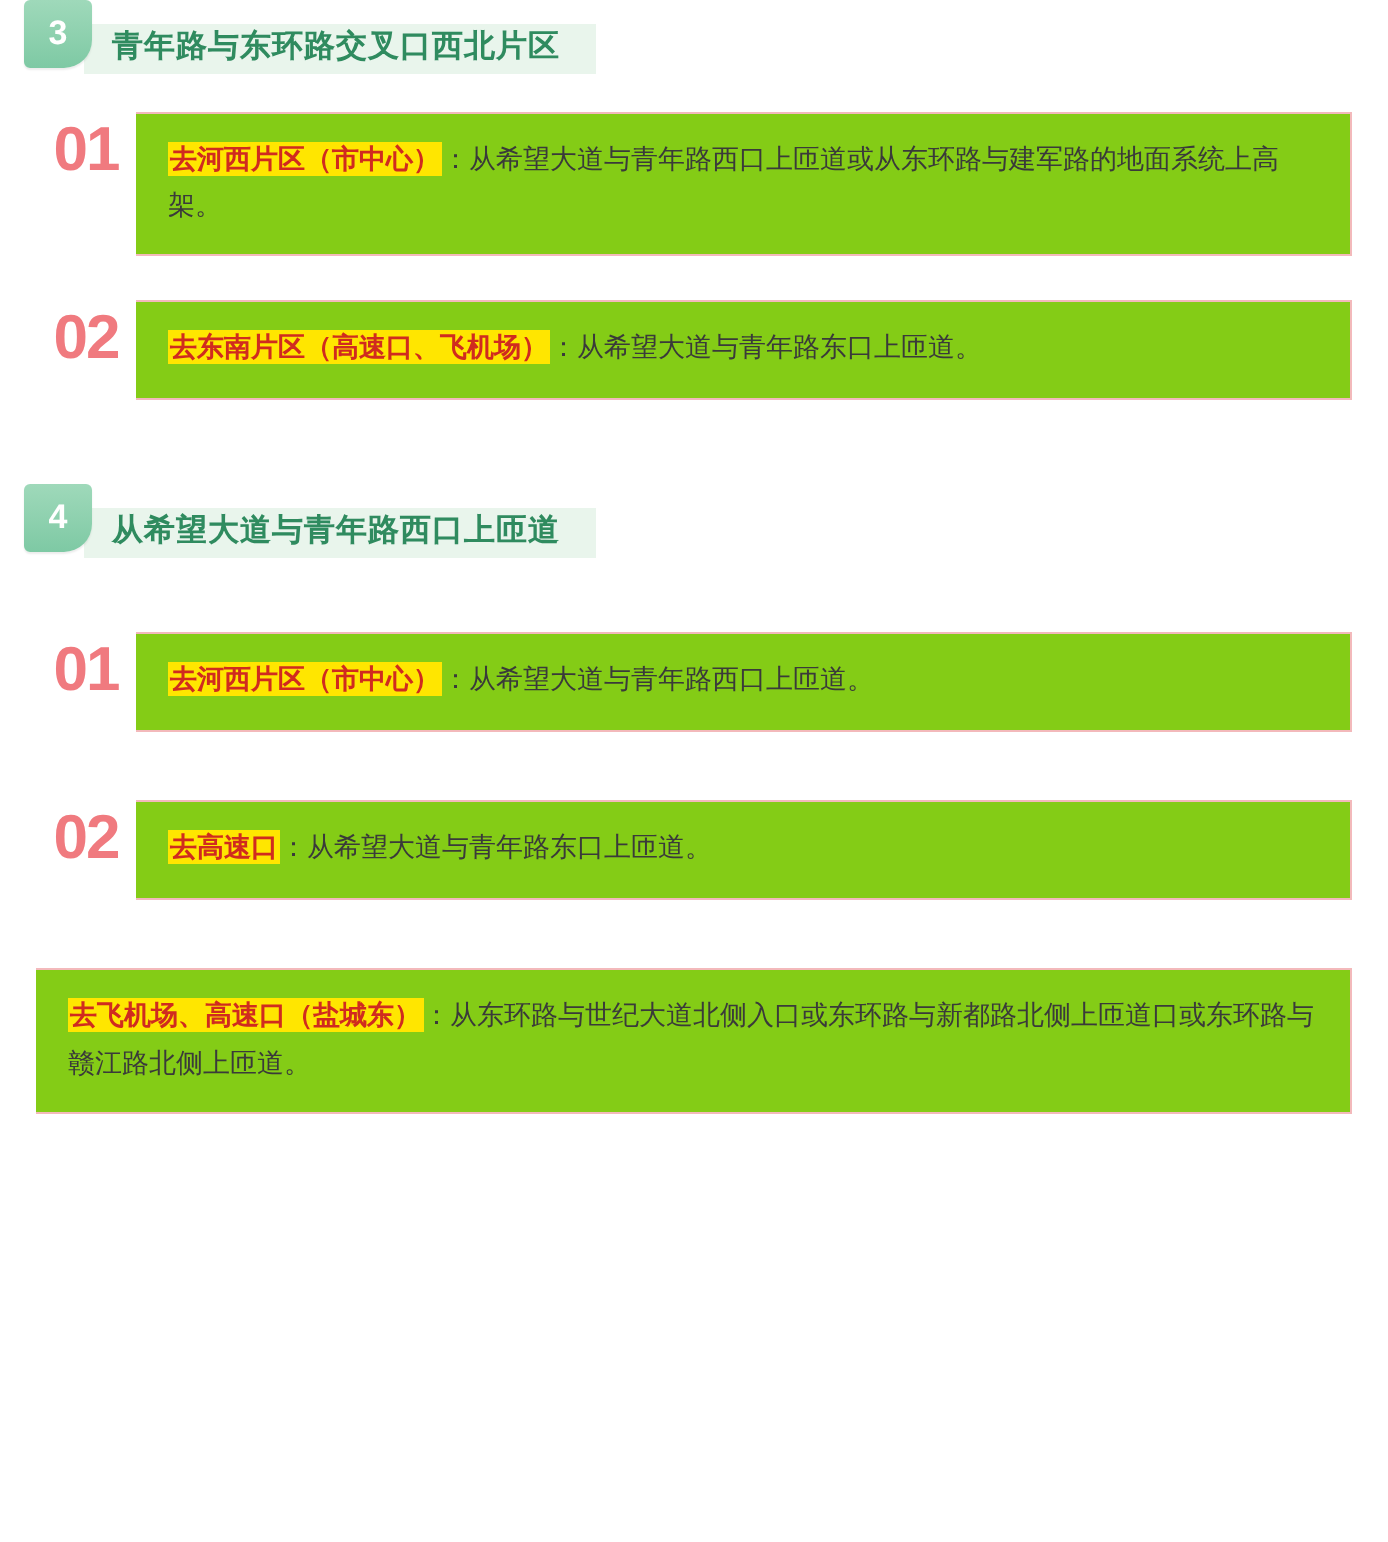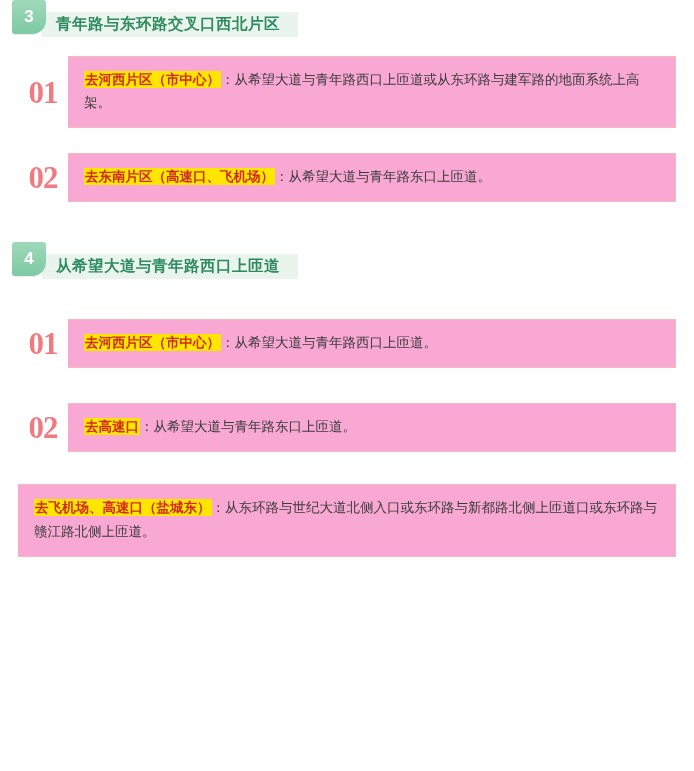--- a/index.html
+++ b/index.html
@@ -70,22 +70,21 @@
   
   .items {
     margin: 0;
     padding: 0;
   }
   .item {
     position: relative;
     margin: 22px 18px 0 18px;
     min-height: 54px;
     display: flex;
-    align-items: center;
-    font-family: Liberation Serif, serif;
+    align-items: flex-start;
   }
   .item-num {
     width: 50px;
     min-width: 50px;
     display: flex;
     align-items: flex-start;
     justify-content: center;
     padding-top: 2px;
     font-size: 31px;
     font-weight: bold;
@@ -98,21 +97,21 @@
   }
   .item-body {
     flex: 1;
     border: 1px solid #f3b9bb;
     border-left: none;
     padding: 11px 14px 13px 18px;
     margin-left: -2px;
     font-size: 13.5px;
     line-height: 1.72;
     color: #3a3a3a;
-    background: #f9a8d4;
+    background: #84cc16;
     position: relative;
   }
   
   .item-body::before {
     content: "";
     position: absolute;
     left: -3px;
     top: -1px;
     width: 5px;
     height: calc(100% + 2px);

